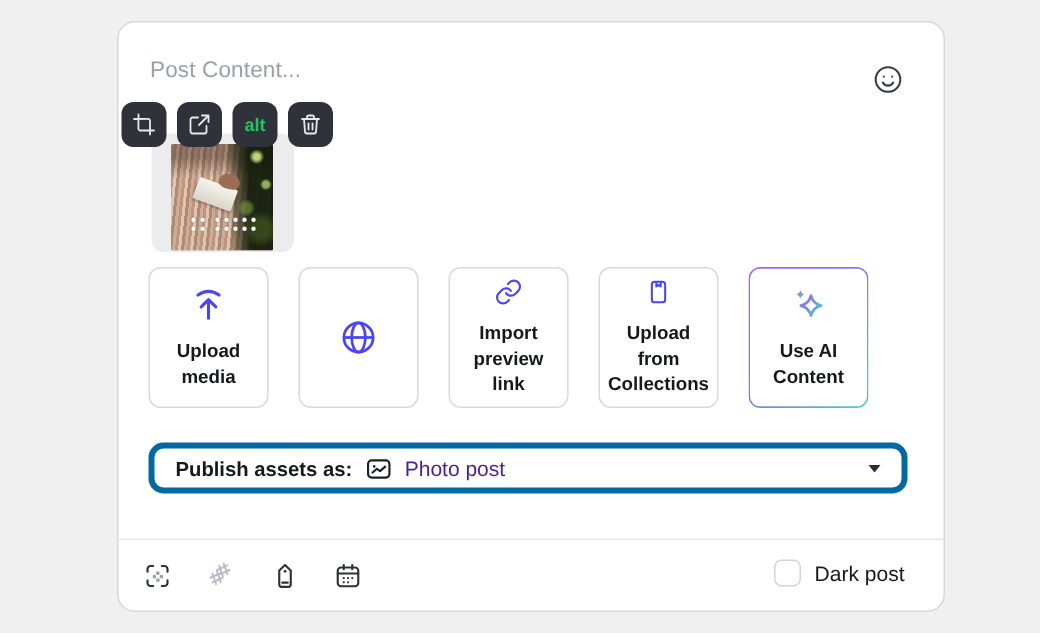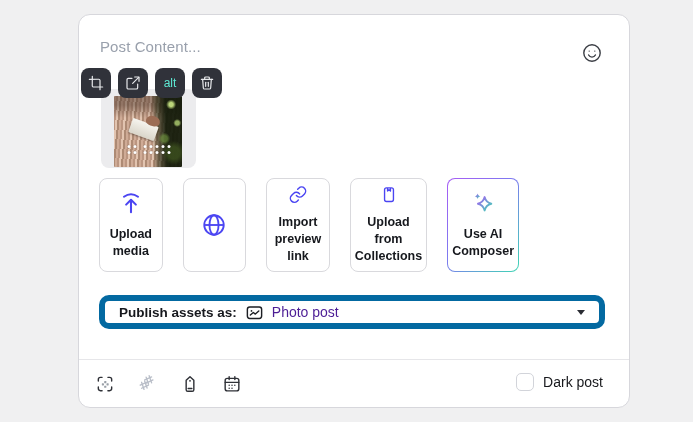--- a/index.html
+++ b/index.html
@@ -24,21 +24,21 @@
     position:absolute; right:27px; top:28px; width:20px; height:20px;
     background:none; border:none; padding:0; cursor:pointer;
   }
   
   .media-toolbar { position:absolute; left:2px; top:53px; display:flex; gap:7px; z-index:3; }
   .mt-btn {
     width:30px; height:30px; border-radius:8px; border:none;
     background:#30323a; color:#e8e9ec; display:flex; align-items:center; justify-content:center;
     cursor:pointer; font-family:"Liberation Sans", sans-serif;
   }
-  .mt-btn span { font-size:12px; font-weight:400; color:#5eead4; }
+  .mt-btn span { font-size:12px; font-weight:700; color:#22c55e; }
   
   .thumb-wrap {
     position:absolute; left:22px; top:74px; width:95px; height:79px;
     background:#ececee; border-radius:8px; z-index:1;
   }
   .photo {
     position:absolute; left:13px; top:7px; width:68px; height:71px;
     border-radius:1px; overflow:hidden;
     background-color:#b99480;
     background-image:
@@ -61,39 +61,39 @@
     background:#9c6d55; border-radius:50% 50% 40% 40%; transform:rotate(15deg);
   }
   .drag-dots {
     position:absolute; left:50%; bottom:14px; transform:translateX(-50%);
     display:flex; gap:3px; z-index:2; cursor:grab;
   }
   .dot-col { display:flex; flex-direction:column; gap:3px; }
   .dot-col.gap { margin-left:4px; }
   .dot { width:3px; height:3px; border-radius:50%; background:#ffffff; box-shadow:0 0 1px rgba(0,0,0,.4); }
   
-  .options { position:absolute; left:20px; top:163px; width:420px; height:94px; display:flex; gap:20px; }
+  .options { position:absolute; left:20px; top:163px; width:480px; height:94px; display:flex; gap:20px; }
   .opt-btn {
     flex:1 1 0; background:#ffffff; border:1px solid #d9d9dd; border-radius:8px;
     display:flex; flex-direction:column; align-items:center; justify-content:center; gap:10px;
     cursor:pointer; padding:6px 4px;
     font-family:"Liberation Sans", sans-serif;
   }
   .opt-btn .lbl {
     font-size:12.5px; font-weight:700; color:#16181d; text-align:center; line-height:1.35;
   }
   .opt-btn.ai {
     border:1.5px solid transparent;
     background:linear-gradient(#fff,#fff) padding-box,
                linear-gradient(130deg,#a85cf5 0%,#7d7af0 45%,#3fd6b4 100%) border-box;
   }
   
   .publish-row {
     position:absolute; left:20px; top:280px; width:506px; height:34px;
-    border:6px solid #0369a1; border-radius:10px; background:#fff;
+    border:4px solid #0369a1; border-radius:10px; background:#fff;
     display:flex; align-items:center; padding:0 14px; gap:8px; cursor:pointer;
   }
   .pub-label { font-size:13.5px; font-weight:700; color:#16181d; }
   .pub-value { font-size:14px; color:#4c1d95; }
   .caret {
     margin-left:auto; width:0; height:0;
     border-left:4.5px solid transparent; border-right:4.5px solid transparent;
     border-top:5px solid #2a2c33;
   }
   
@@ -228,21 +228,21 @@
       <svg width="26" height="26" viewBox="0 0 24 24" fill="none">
         <defs>
           <linearGradient id="sparkGrad" x1="0" y1="0" x2="1" y2="1">
             <stop offset="0" stop-color="#a85cf5"></stop>
             <stop offset="1" stop-color="#3fd6b4"></stop>
           </linearGradient>
         </defs>
         <path d="M13.5 6.5 c.9 3.6 2.6 5.3 6.2 6.2 c-3.6 .9 -5.3 2.6 -6.2 6.2 c-.9 -3.6 -2.6 -5.3 -6.2 -6.2 c3.6 -.9 5.3 -2.6 6.2 -6.2 Z" stroke="url(#sparkGrad)" stroke-width="1.7" stroke-linejoin="round"></path>
         <path d="M7 3.2 c.4 1.5 1.1 2.2 2.6 2.6 c-1.5 .4 -2.2 1.1 -2.6 2.6 c-.4 -1.5 -1.1 -2.2 -2.6 -2.6 c1.5 -.4 2.2 -1.1 2.6 -2.6 Z" fill="url(#sparkGrad)"></path>
       </svg>
-      <span class="lbl">Use AI Composer</span>
+      <span class="lbl">Use AI Content</span>
     </button>
   </div>
 
   <div class="publish-row">
     <span class="pub-label">Publish assets as:</span>
     <svg width="19" height="19" viewBox="0 0 24 24" fill="none" stroke="#1d1f24" stroke-width="1.8" stroke-linecap="round" stroke-linejoin="round">
       <rect x="3" y="5" width="18" height="14.5" rx="3"></rect>
       <circle cx="8.2" cy="10" r="1.1" fill="#1d1f24" stroke="none"></circle>
       <path d="M6.8 15.2 l3.7 -3.2 2.6 2 4.3 -3.8"></path>
     </svg>

